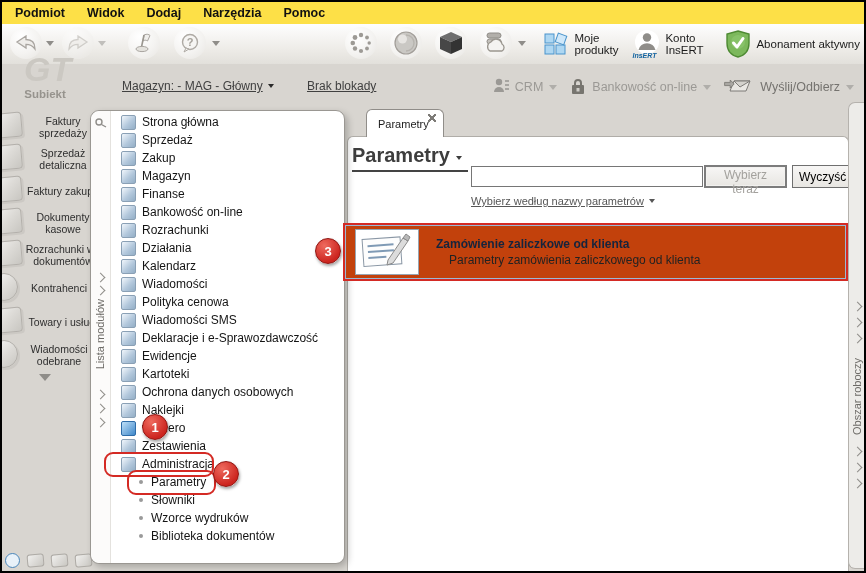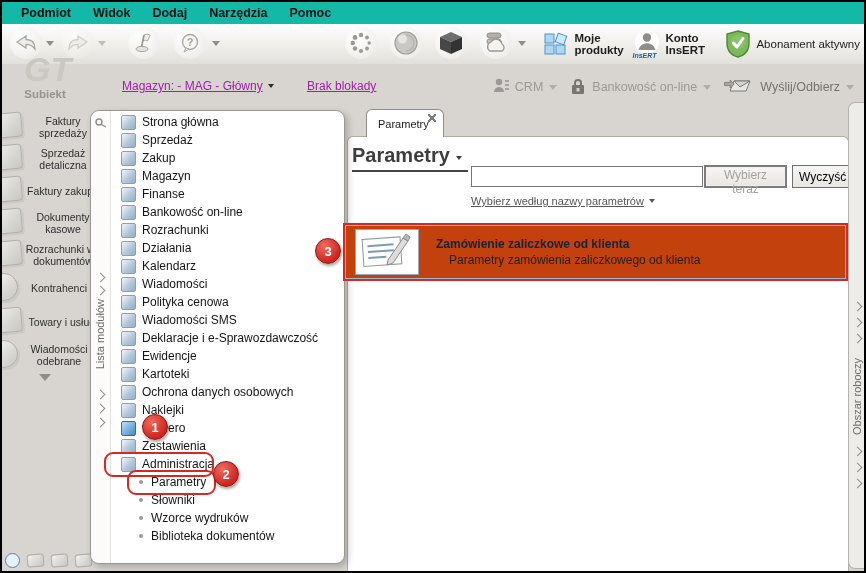--- a/index.html
+++ b/index.html
@@ -1,39 +1,39 @@
 <!DOCTYPE html>
 <html><head>
 <meta charset="utf-8">
 <style>
   html,body{margin:0;padding:0;background:#fff;}
   .window{position:relative;width:866px;height:573px;box-sizing:border-box;border:2px solid #000;
     background:#d8d5d0;font-family:"Liberation Sans",sans-serif;overflow:hidden;}
 
   
-  .menubar{position:absolute;top:0;left:0;right:0;height:22px;background:#14b8a6;display:flex;align-items:center;padding-left:8px;}
+  .menubar{position:absolute;top:0;left:0;right:0;height:22px;background:#fde047;display:flex;align-items:center;padding-left:2px;}
   .menubar .mi{padding:2px 11px;font-size:12.5px;font-weight:bold;color:#111;cursor:default;}
 
   
   .toolbar{position:absolute;top:22px;left:0;right:0;height:40px;background:linear-gradient(#fefefe,#edebe7 65%,#e2e0db);}
   .circ{position:absolute;width:32px;height:32px;border-radius:50%;top:3px;
     background:radial-gradient(circle at 35% 30%,#ffffff,#f4f3f1 55%,#e7e5e1);display:flex;align-items:center;justify-content:center;}
   .caret{width:0;height:0;border-left:4px solid transparent;border-right:4px solid transparent;border-top:5px solid #8f8d89;}
   .caret.sm{border-left-width:3px;border-right-width:3px;border-top-width:4px;}
   .caret.dark{border-top-color:#2a2a2a;}
   .tb-caret{position:absolute;top:17px;}
   .tb-group-right{position:absolute;right:4px;top:2px;height:36px;display:flex;align-items:center;gap:10px;}
   .tb-item{display:flex;align-items:center;gap:5px;}
   .tb-label{font-size:11.5px;color:#1c1c1c;line-height:12.5px;}
-  .tb-label.wrap{width:50px;font-weight:bold;}
+  .tb-label.wrap{width:50px;}
   .insert-mini{font-size:7px;font-weight:bold;font-style:italic;color:#1464a0;}
 
   
   .row2{position:absolute;top:62px;left:86px;right:0;height:44px;}
-  .lnk{position:absolute;font-size:12px;color:#a21caf;text-decoration:underline;cursor:pointer;white-space:nowrap;display:flex;align-items:center;gap:5px;}
+  .lnk{position:absolute;font-size:12px;color:#404040;text-decoration:underline;cursor:pointer;white-space:nowrap;display:flex;align-items:center;gap:5px;}
   .gray-group{position:absolute;right:10px;top:13px;display:flex;align-items:center;gap:13px;}
   .gray-item{display:flex;align-items:center;gap:6px;font-size:12.5px;color:#9b9995;}
   .gray-item .caret{border-top-color:#b0aeaa;}
   .gi-dark{color:#75736f;}
 
   
   .sidebar{position:absolute;left:0;top:62px;width:86px;bottom:0;display:flex;flex-direction:column;align-items:center;}
   .logo{height:44px;text-align:center;position:relative;width:100%;}
   .logo-gt{position:absolute;left:22px;top:-14px;font-size:34px;font-weight:bold;font-style:italic;color:#cbc8c2;}
   .logo-sub{position:absolute;left:0;right:0;top:24px;font-size:11.5px;font-weight:bold;color:#96938d;}

